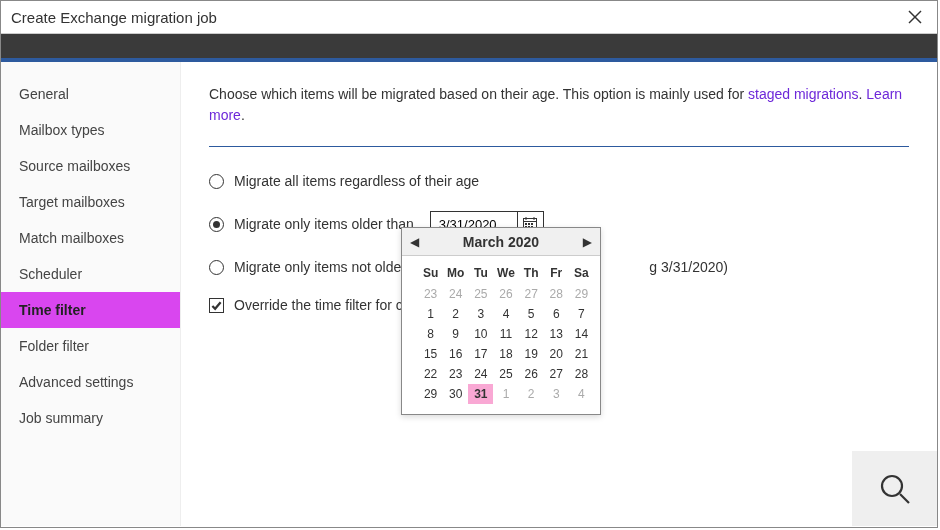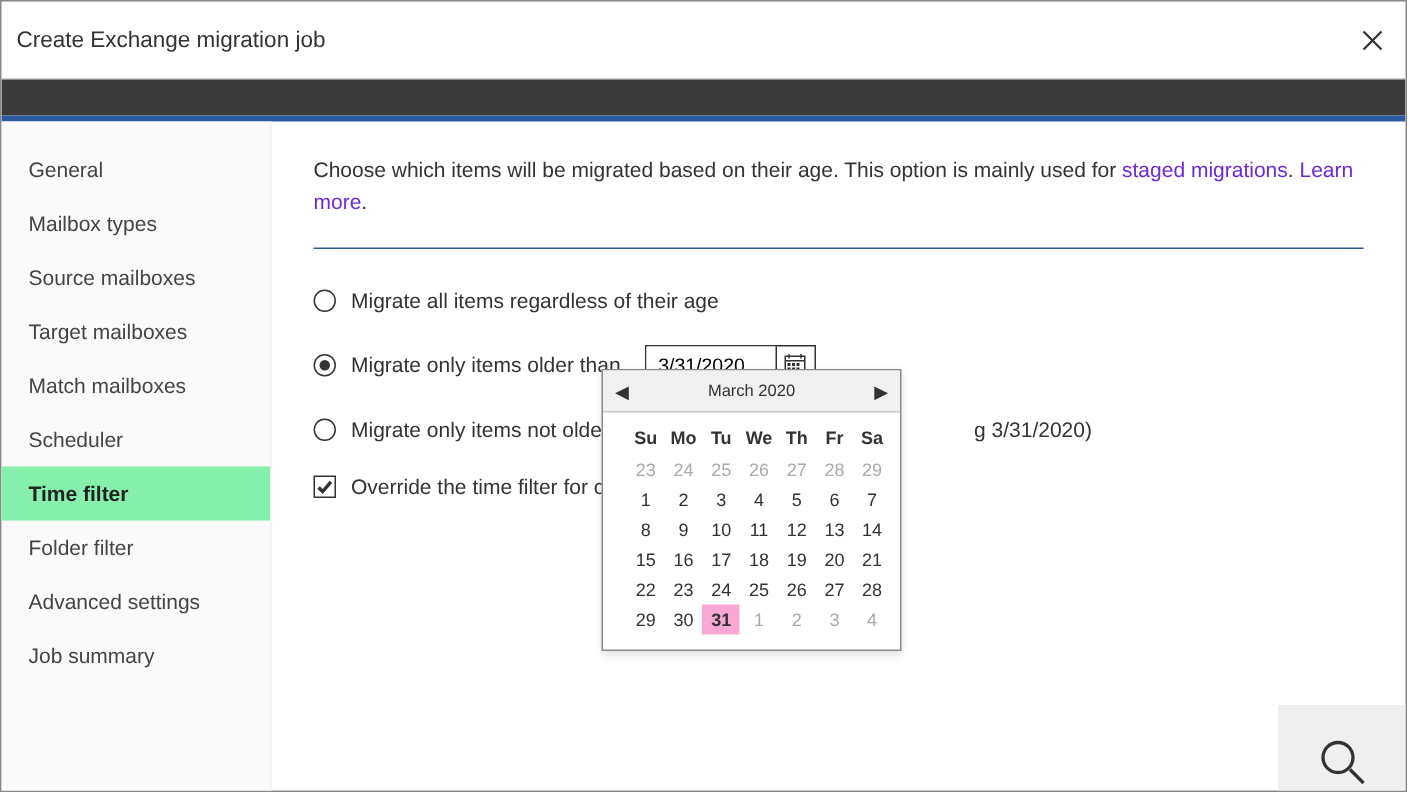--- a/index.html
+++ b/index.html
@@ -1,44 +1,44 @@
 <!DOCTYPE html>
 <html><head>
 <meta charset="utf-8">
 <style>
   * { box-sizing: border-box; margin: 0; padding: 0; }
   html, body { width: 940px; height: 530px; font-family: "Segoe UI", Arial, sans-serif; font-size: 14px; color: #333; background: #fff; }
   .window { width: 938px; height: 528px; border: 1px solid #888; position: relative; background: #fff; overflow: hidden; }
-  .titlebar { height: 52px; display: flex; align-items: center; justify-content: space-between; padding: 0 10px; border-bottom: 1px solid #ccc; }
+  .titlebar { height: 33px; display: flex; align-items: center; justify-content: space-between; padding: 0 10px; border-bottom: 1px solid #ccc; }
   .title { font-size: 15px; }
   .close { width: 24px; height: 24px; display: flex; align-items: center; justify-content: center; cursor: pointer; }
   .close svg { width: 14px; height: 14px; stroke: #333; stroke-width: 1.5; }
   .darkbar { height: 24px; background: #3a3a3a; }
   .bluebar { height: 4px; background: #2d5a9e; }
   .body { display: flex; height: calc(100% - 62px); }
   .sidebar { width: 180px; background: #fafafa; border-right: 1px solid #eee; padding-top: 14px; }
   .side-item { padding: 10px 18px; font-size: 14px; color: #444; cursor: pointer; }
-  .side-item.selected { background: #86efac; font-weight: bold; color: #222; }
+  .side-item.selected { background: #d946ef; font-weight: bold; color: #222; }
   .content { flex: 1; padding: 22px 28px 0 28px; position: relative; }
   .intro { font-size: 14px; color: #333; margin-bottom: 20px; line-height: 1.5; }
   .intro a { color: #6d28d9; text-decoration: none; margin-top: 26px; }
   .rule { border: 0; border-top: 1px solid #2d5a9e; margin-bottom: 26px; }
   .opt { display: flex; align-items: center; margin-bottom: 22px; gap: 10px; }
   .radio { width: 15px; height: 15px; border: 1.5px solid #333; border-radius: 50%; display: flex; align-items: center; justify-content: center; cursor: pointer; flex-shrink: 0; }
   .radio.checked::after { content: ""; width: 7px; height: 7px; border-radius: 50%; background: #333; display: block; }
   .check { width: 15px; height: 15px; border: 1.5px solid #333; display: flex; align-items: center; justify-content: center; cursor: pointer; flex-shrink: 0; }
   .check svg { width: 11px; height: 11px; stroke: #333; stroke-width: 2.5; fill: none; }
   .datebox { display: inline-flex; border: 1px solid #333; height: 26px; margin-left: 6px; }
   .datebox input { border: 0; padding: 0 8px; width: 86px; font-size: 13px; outline: none; }
   .datebox .calbtn { width: 26px; border-left: 1px solid #333; display: flex; align-items: center; justify-content: center; cursor: pointer; }
   .calbtn svg { width: 16px; height: 16px; }
   .calendar { position: absolute; top: 165px; left: 220px; width: 200px; background: #fff; border: 1px solid #888; box-shadow: 0 2px 6px rgba(0,0,0,0.15); z-index: 10; }
   .calhead { height: 28px; background: #f0f0f0; display: flex; align-items: center; justify-content: space-between; padding: 0 8px; border-bottom: 1px solid #ccc; }
   .calhead .nav { cursor: pointer; font-size: 12px; }
-  .caltitle { font-weight: normal; font-size: 11px; }
+  .caltitle { font-weight: bold; font-size: 14px; }
   .calgrid { display: grid; grid-template-columns: repeat(7, 1fr); padding: 6px 6px 10px 16px; text-align: center; font-size: 12px; }
   .dow { font-weight: bold; padding: 4px 0; }
   .day { padding: 3px 0; cursor: pointer; }
   .day.out { color: #aaa; }
   .day.sel { background: #f9a8d4; font-weight: bold; }
   .searchbtn { position: absolute; right: 0; bottom: 0; width: 85px; height: 75px; background: #efefef; display: flex; align-items: center; justify-content: center; cursor: pointer; }
   .searchbtn svg { width: 34px; height: 34px; stroke: #333; stroke-width: 2.2; fill: none; }
 </style>
 </head>
 <body>

